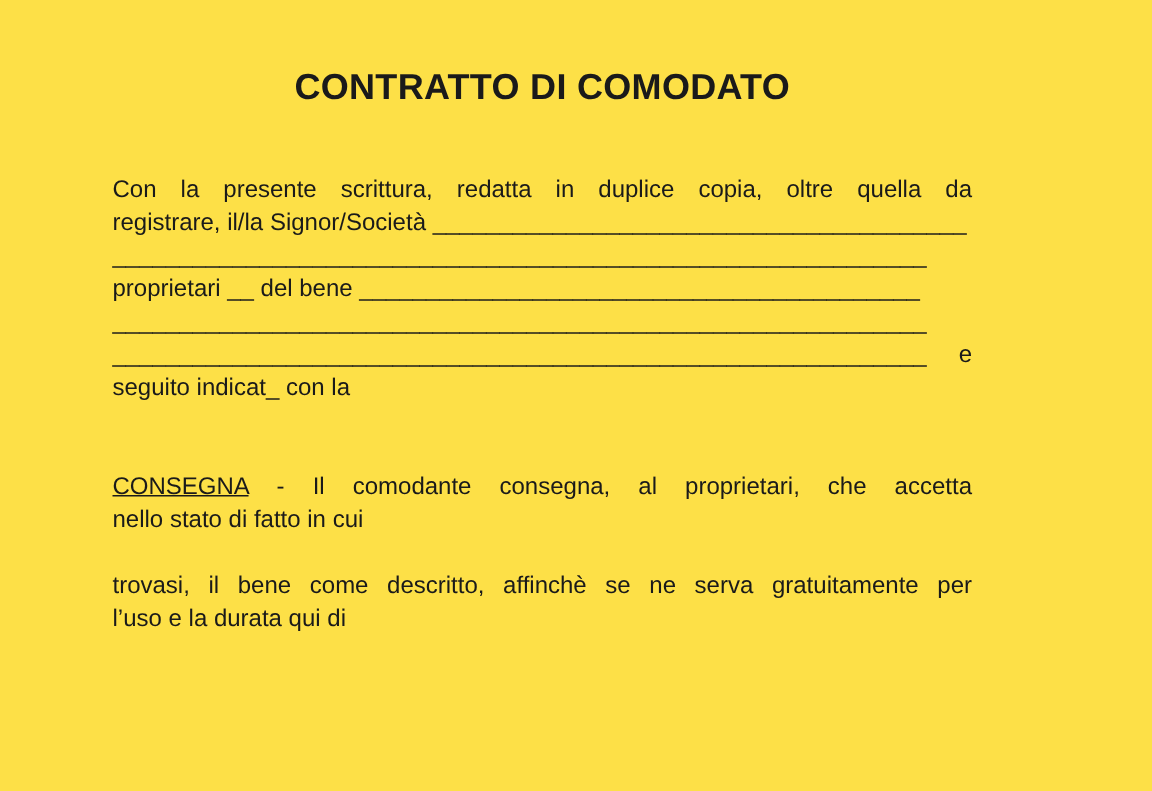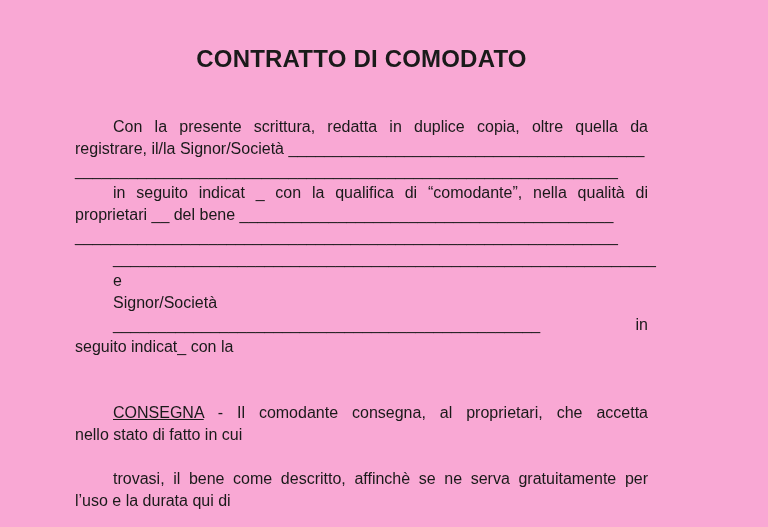--- a/index.html
+++ b/index.html
@@ -4,21 +4,21 @@
 <style>
   html, body {
     margin: 0;
     padding: 0;
     background: #ffffff;
   }
   .page {
     position: relative;
     width: 768px;
     height: 527px;
-    background: #f9a8d4;
+    background: #fde047;
     overflow: hidden;
     font-family: "Liberation Sans", "DejaVu Sans", sans-serif;
     color: #1a1a1a;
   }
   .doc-title {
     position: absolute;
     left: 75px;
     top: 46px;
     width: 573px;
     text-align: center;
@@ -37,44 +37,41 @@
   }
   .line {
     min-height: 22px;
     line-height: 22px;
     font-size: 16px;
     color: #1a1a1a;
   }
   .line.justify {
     text-align: justify;
     text-align-last: justify;
-    margin-left: 38px;
   }
   .line.left {
     text-align: right;
     text-align-last: left;
   }
   .lead {
     text-decoration: underline;
   }
 </style>
 </head>
 <body>
 
 <div class="page">
   <div class="doc-title">CONTRATTO DI COMODATO</div>
   <div class="doc-body">
       <div class="line justify">Con la presente scrittura, redatta in duplice copia, oltre quella da</div>
       <div class="line left">registrare, il/la Signor/Società ________________________________________</div>
       <div class="line left">_____________________________________________________________</div>
-      <div class="line justify">in seguito indicat _ con la qualifica di “comodante”, nella qualità di</div>
       <div class="line left">proprietari __ del bene __________________________________________</div>
       <div class="line left">_____________________________________________________________</div>
       <div class="line justify">_____________________________________________________________ e</div>
-      <div class="line justify">Signor/Società ________________________________________________ in</div>
       <div class="line left">seguito indicat_ con la</div>
       <div class="line left"></div>
       <div class="line left"></div>
       <div class="line justify"><span class="lead">CONSEGNA</span><span> - Il comodante consegna, al proprietari, che accetta</span></div>
       <div class="line left">nello stato di fatto in cui</div>
       <div class="line left"></div>
       <div class="line justify">trovasi, il bene come descritto, affinchè se ne serva gratuitamente per</div>
       <div class="line left">l’uso e la durata qui di</div>
     </div>
 </div>

